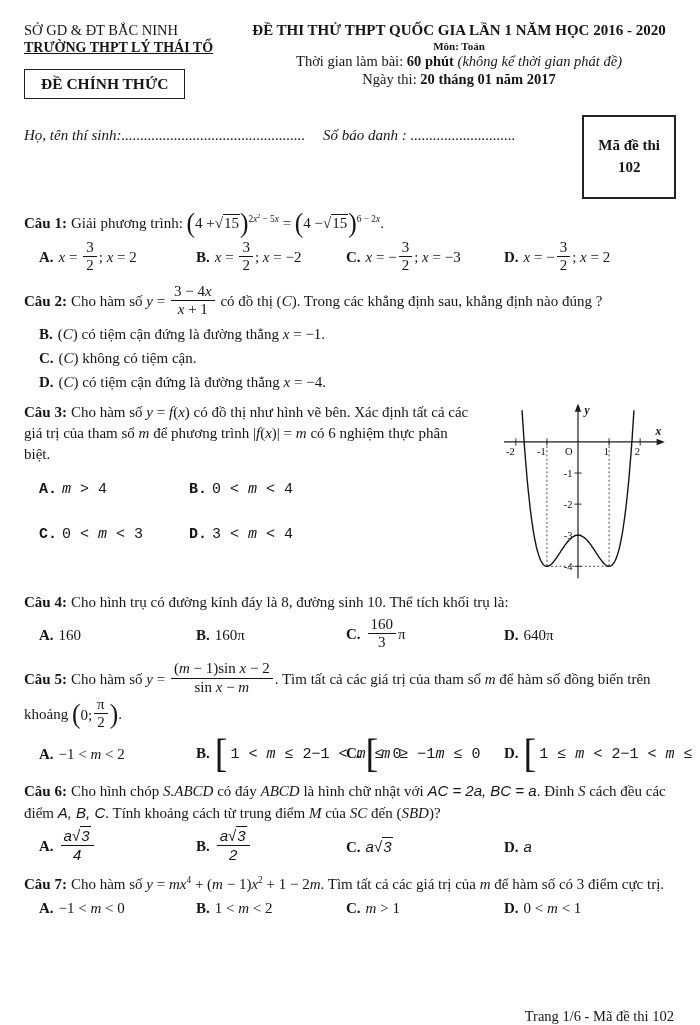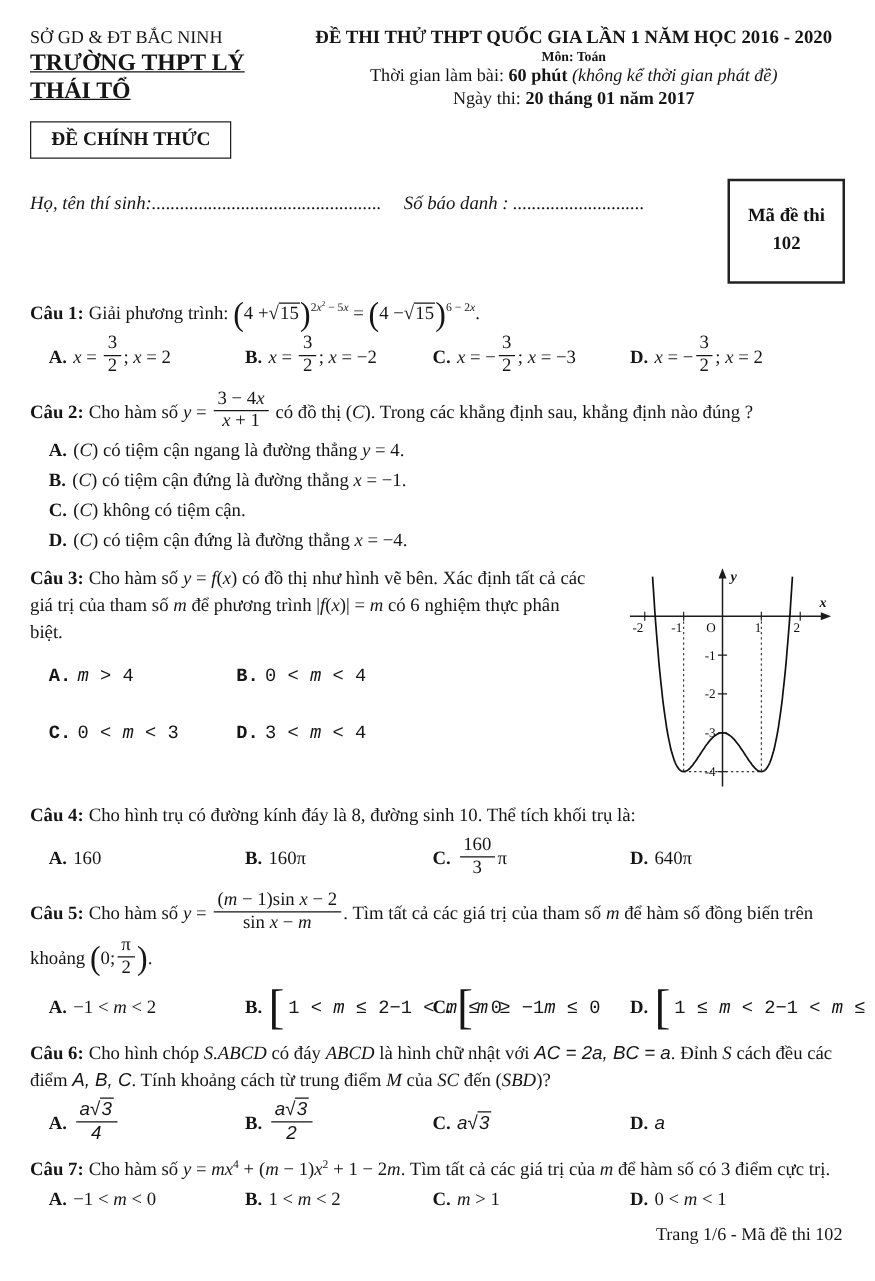--- a/index.html
+++ b/index.html
@@ -6,21 +6,21 @@
   body{
     width:700px;height:1025px;overflow:hidden;position:relative;
     font-family:"Liberation Serif","DejaVu Serif",serif;
     font-size:15px;color:#151515;box-sizing:border-box;
     padding:22px 24px 0 24px;
   }
   
   .hdr{display:flex;}
   .hdr-left{width:218px;text-align:left;flex-shrink:0;}
   .dept{font-size:14.5px;}
-  .school{font-size:19px;font-weight:bold;text-decoration:underline;margin-top:1px;}
+  .school{font-size:14px;font-weight:bold;text-decoration:underline;margin-top:1px;}
   .official-box{display:inline-block;border:1.5px solid #222;padding:5px 16px;font-weight:bold;font-size:15.5px;margin-top:13px;}
   .hdr-right{flex:1;text-align:center;}
   .exam-title{font-weight:bold;font-size:15px;}
   .subject{font-weight:bold;font-size:11px;margin-top:1px;}
   .timeline{font-size:14.5px;margin-top:1px;}
   .b{font-weight:bold;} .i{font-style:italic;}
   .name-row{display:flex;align-items:flex-start;margin-top:16px;font-family:Liberation Serif, serif;}
   .name-fields{flex:1;font-style:italic;font-size:15px;padding-top:12px;white-space:nowrap;overflow:hidden;}
   .sbd{margin-left:14px;}
   .code-box{border:2.5px solid #222;text-align:center;font-weight:bold;font-size:15px;
@@ -56,21 +56,21 @@
   .q3{position:relative;}
   .graph{float:right;width:192px;height:183px;margin:-4px 2px 2px 10px;}
   .graph .ax{stroke:#1c1c1c;stroke-width:1.3;}
   .graph .tk{stroke:#1c1c1c;stroke-width:1;}
   .graph .dt{stroke:#333;stroke-width:1;stroke-dasharray:2 2.6;fill:none;}
   .graph .cv{stroke:#111;stroke-width:1.5;fill:none;}
   .graph text{font-family:"Liberation Serif","DejaVu Serif",serif;font-size:11.5px;fill:#111;}
   .graph .axl{font-weight:bold;font-style:italic;font-size:12.5px;}
   .clear{clear:both;}
   
-  .footer{position:absolute;right:26px;bottom:28px;font-size:14.5px;}
+  .footer{position:absolute;right:26px;bottom:0;font-size:14.5px;}
 </style>
 </head>
 <body>
 
 <div class="hdr">
   <div class="hdr-left">
     <div class="dept">SỞ GD &amp; ĐT BẮC NINH</div>
     <div class="school">TRƯỜNG THPT LÝ THÁI TỔ</div>
     <div><span class="official-box">ĐỀ CHÍNH THỨC</span></div>
   </div>
@@ -116,21 +116,20 @@
             </span>; <span class="mv">x</span> = 2</span></span>
     </div>
   </div>
 
   <div class="q">
     <p class="stem"><span class="qnum">Câu 2:</span><span>Cho hàm số <span class="mv">y</span> = <span class="mf">
             <span class="mfn">3 − 4<span class="mv">x</span></span>
             <span class="mfd"><span class="mv">x</span> + 1</span>
           </span> có đồ thị (<span class="mv">C</span>). Trong các khẳng định sau, khẳng định nào đúng ?</span></p>
     <div class="opts optlist">
-      <span class="opt"><span class="opt-label">A.</span><span>(<span class="mv">C</span>) có tiệm cận ngang là đường thẳng <span class="mv">y</span> = 4.</span></span>
       <span class="opt"><span class="opt-label">B.</span><span>(<span class="mv">C</span>) có tiệm cận đứng là đường thẳng <span class="mv">x</span> = −1.</span></span>
       <span class="opt"><span class="opt-label">C.</span><span>(<span class="mv">C</span>) không có tiệm cận.</span></span>
       <span class="opt"><span class="opt-label">D.</span><span>(<span class="mv">C</span>) có tiệm cận đứng là đường thẳng <span class="mv">x</span> = −4.</span></span>
     </div>
   </div>
 
   <div class="q q3">
     <svg class="graph" viewBox="0 0 210 200">
 
       <line class="ax" x1="24" y1="48" x2="192" y2="48"></line>

